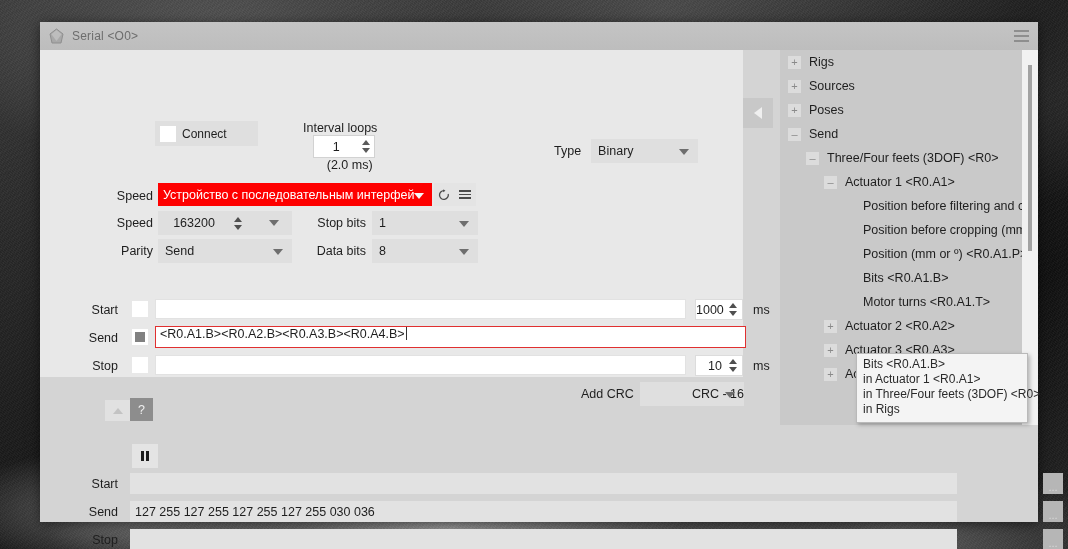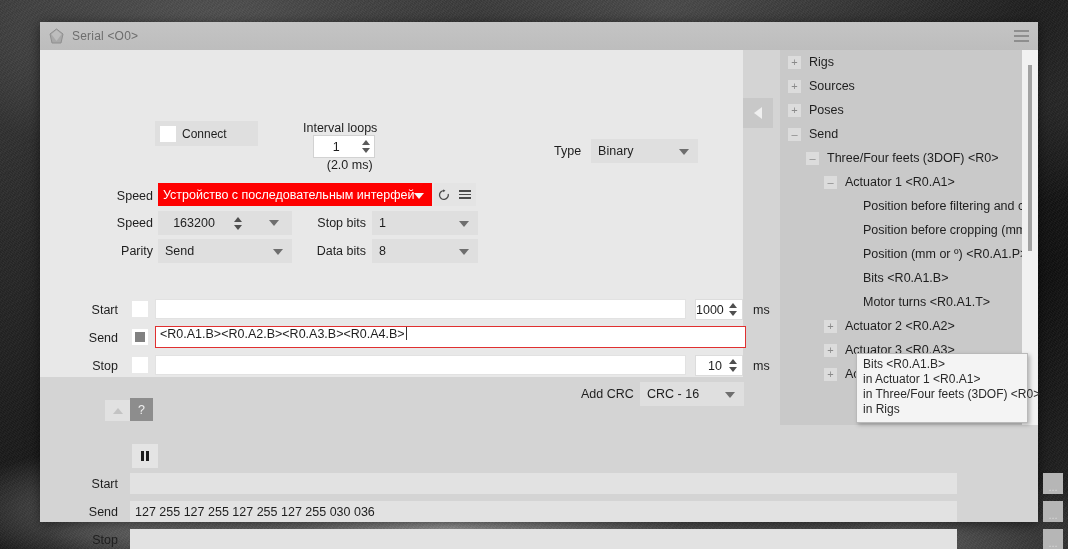--- a/index.html
+++ b/index.html
@@ -219,21 +219,21 @@
     display:flex; align-items:center;
   }
   .ms-spin .v { font-size:12.5px;color:#1e1e1e;text-align:right;padding-right:4px; }
   .ms-spin .a { width:14px;display:flex;flex-direction:column;align-items:center;gap:3px;}
   .ms-spin .a .up{width:0;height:0;border-left:4px solid transparent;border-right:4px solid transparent;border-bottom:5px solid #4f4f4f;}
   .ms-spin .a .dn{width:0;height:0;border-left:4px solid transparent;border-right:4px solid transparent;border-top:5px solid #4f4f4f;}
   .ms-unit { position:absolute; font-size:12.5px; color:#1e1e1e; }
 
   
   #crc-label { position:absolute; left:541px; top:337px; font-size:12.5px; color:#1e1e1e; }
-  #crc-combo { position:absolute; left:600px; top:332px; width:104px; height:24px; }
+  #crc-combo { position:absolute; left:600px; top:332px; width:104px; height:24px;justify-content:flex-end; }
 
   
   #updown-btn {
     position:absolute; left:65px; top:350px; width:25px; height:21px;
     background:#e1e1e1; display:flex; align-items:center; justify-content:center;
   }
   #updown-btn .tri { width:0;height:0;border-left:5px solid transparent;border-right:5px solid transparent;border-bottom:6px solid #c3c3c3; }
   #help-btn {
     position:absolute; left:90px; top:348px; width:23px; height:23px;
     background:#8d8d8d; display:flex; align-items:center; justify-content:center;

